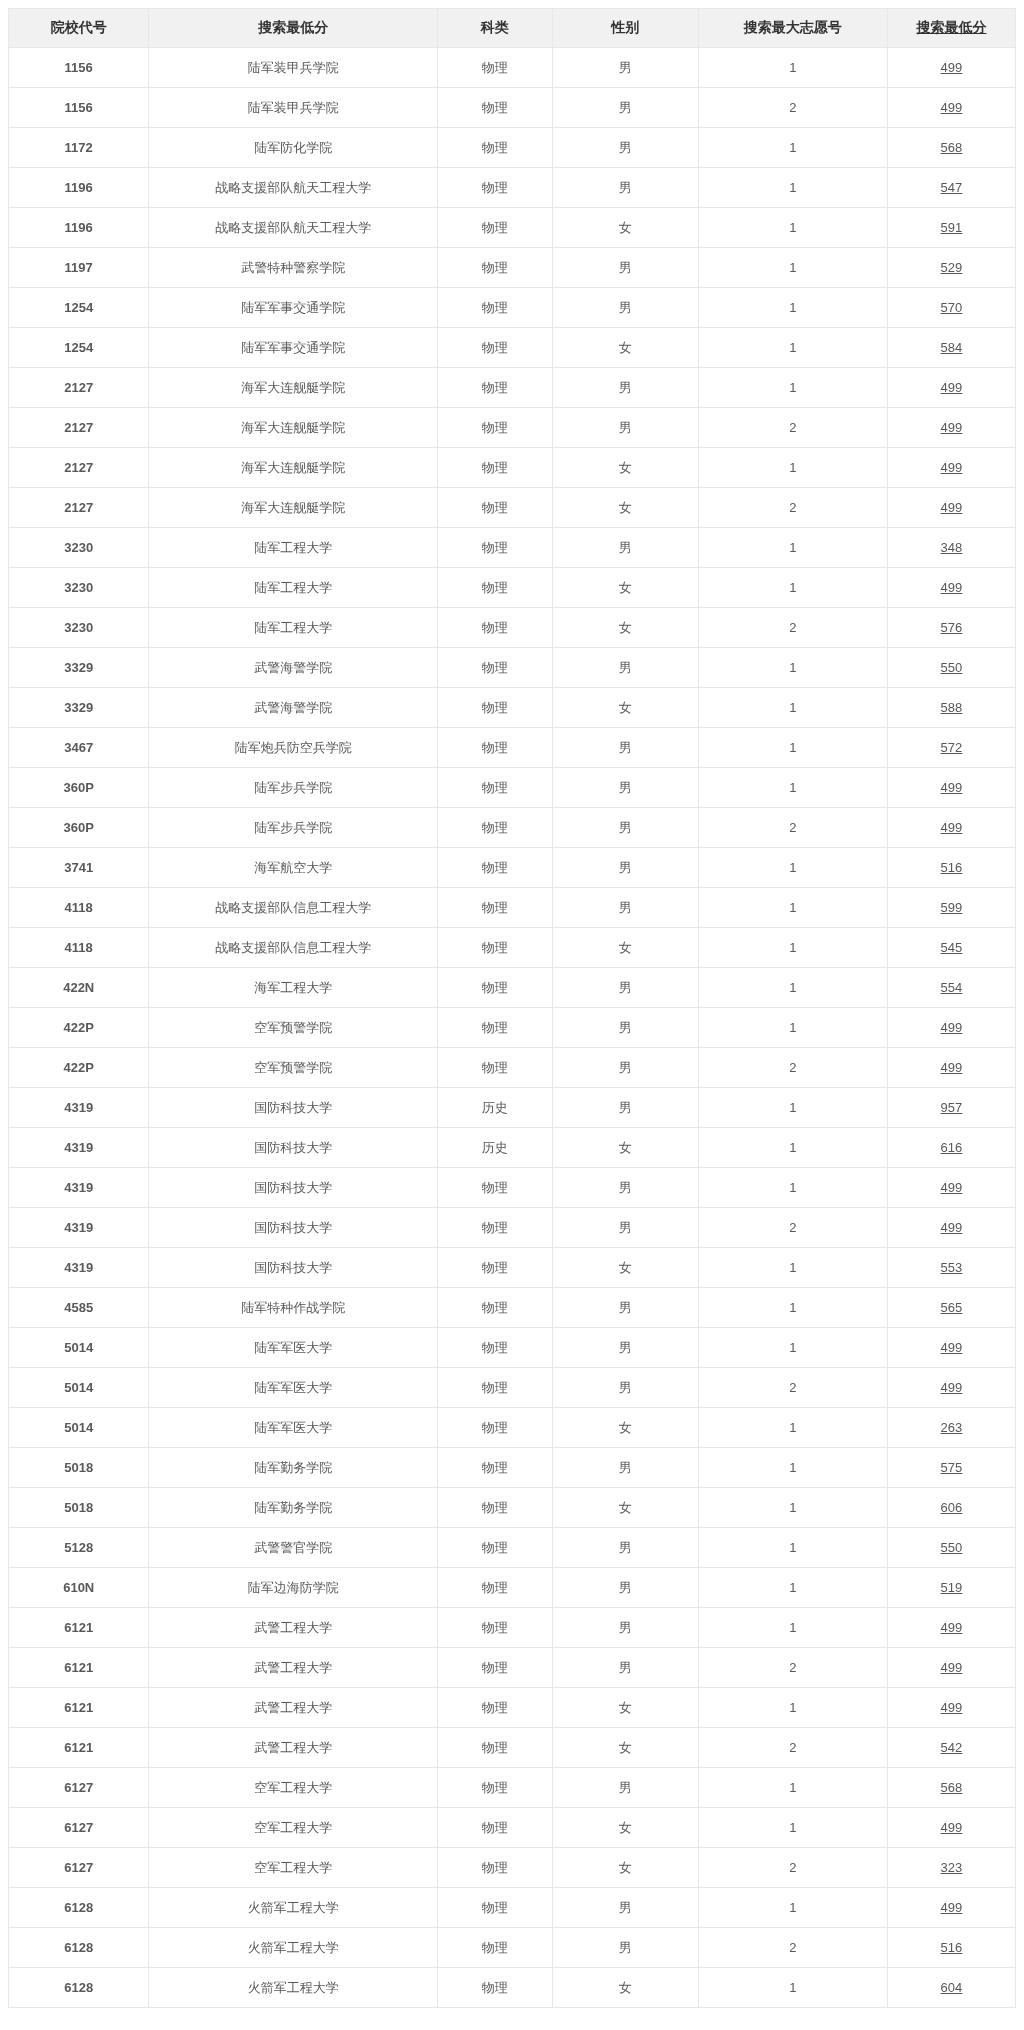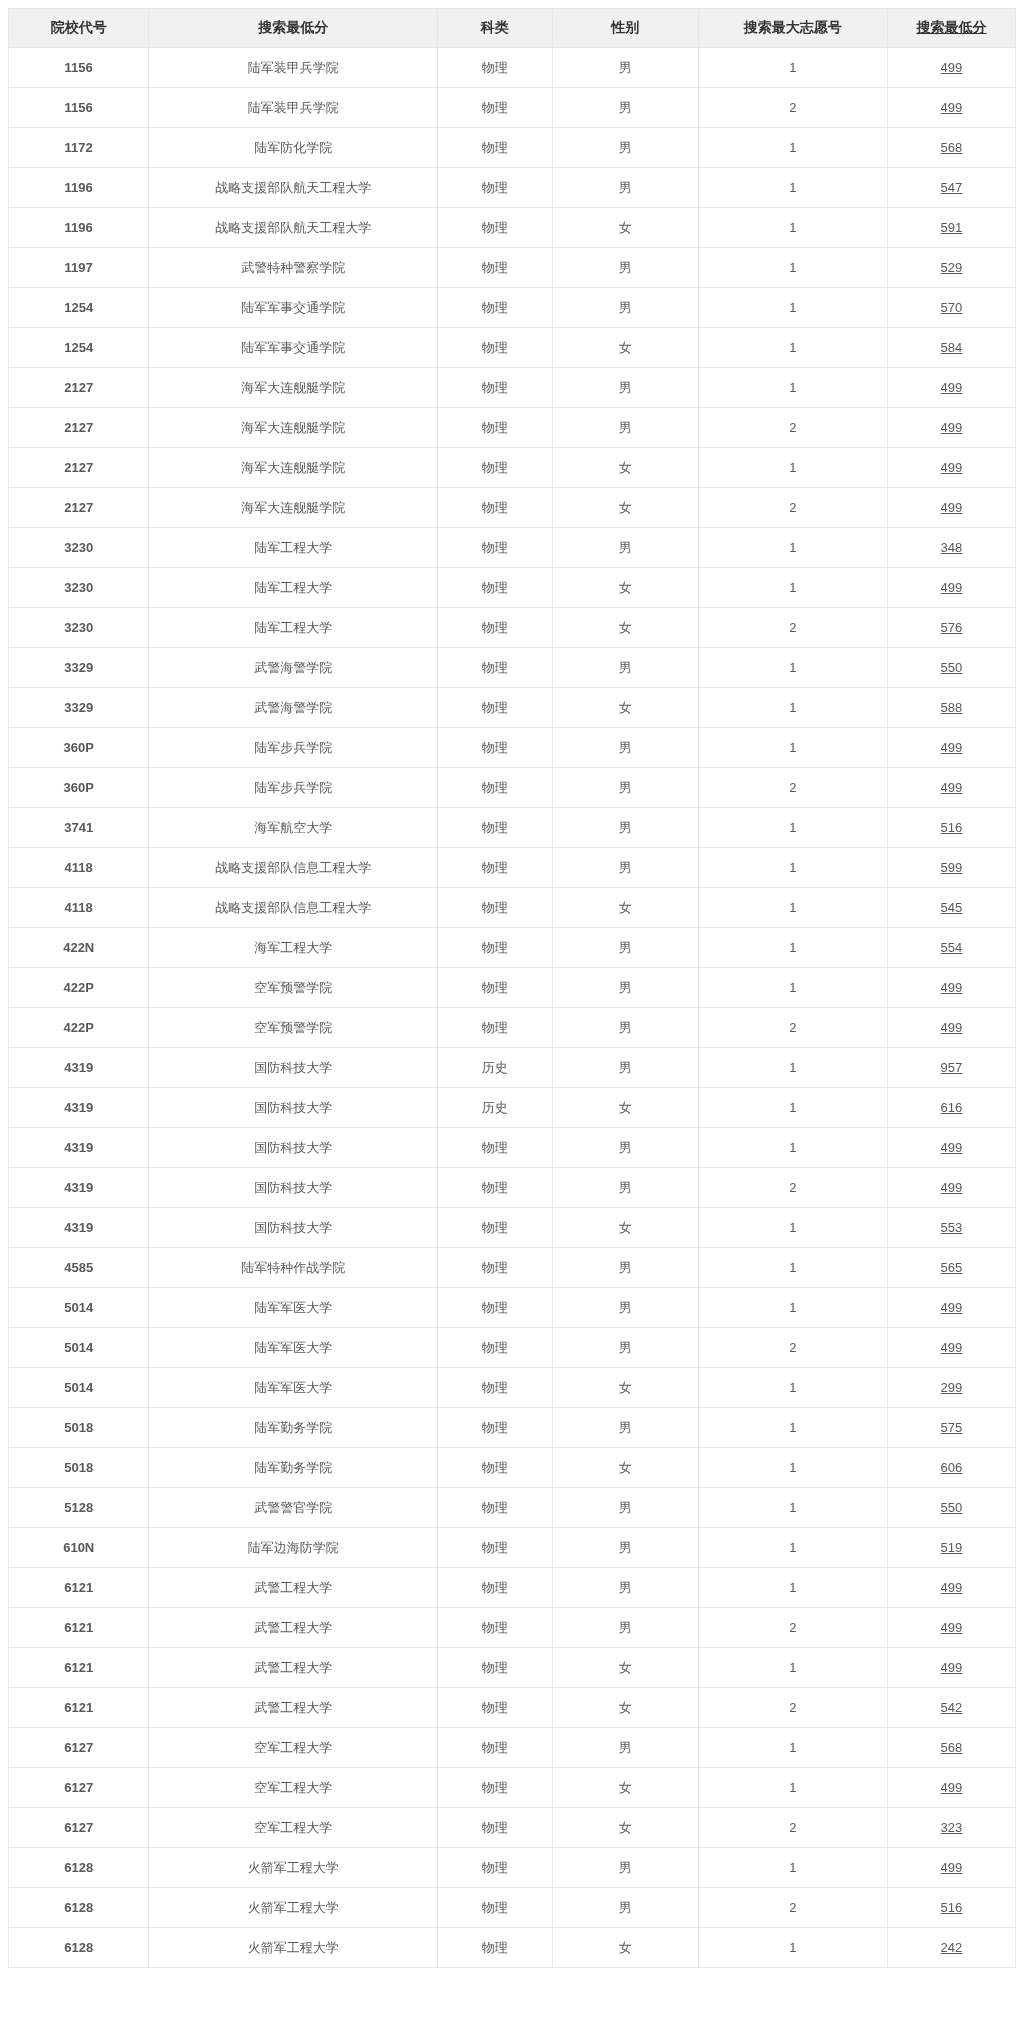--- a/index.html
+++ b/index.html
@@ -204,20 +204,28 @@
         </tr>
         <tr>
           <td class="col-0">3329</td>
           <td class="col-1">武警海警学院</td>
           <td class="col-2">物理</td>
           <td class="col-3">女</td>
           <td class="col-4">1</td>
           <td class="col-5">588</td>
         </tr>
         <tr>
+          <td class="col-0">3467</td>
+          <td class="col-1">陆军炮兵防空兵学院</td>
+          <td class="col-2">物理</td>
+          <td class="col-3">男</td>
+          <td class="col-4">1</td>
+          <td class="col-5">572</td>
+        </tr>
+        <tr>
           <td class="col-0">360P</td>
           <td class="col-1">陆军步兵学院</td>
           <td class="col-2">物理</td>
           <td class="col-3">男</td>
           <td class="col-4">1</td>
           <td class="col-5">499</td>
         </tr>
         <tr>
           <td class="col-0">360P</td>
           <td class="col-1">陆军步兵学院</td>
@@ -337,21 +345,21 @@
           <td class="col-3">男</td>
           <td class="col-4">2</td>
           <td class="col-5">499</td>
         </tr>
         <tr>
           <td class="col-0">5014</td>
           <td class="col-1">陆军军医大学</td>
           <td class="col-2">物理</td>
           <td class="col-3">女</td>
           <td class="col-4">1</td>
-          <td class="col-5">299</td>
+          <td class="col-5">263</td>
         </tr>
         <tr>
           <td class="col-0">5018</td>
           <td class="col-1">陆军勤务学院</td>
           <td class="col-2">物理</td>
           <td class="col-3">男</td>
           <td class="col-4">1</td>
           <td class="col-5">575</td>
         </tr>
         <tr>
@@ -449,17 +457,17 @@
           <td class="col-3">男</td>
           <td class="col-4">2</td>
           <td class="col-5">516</td>
         </tr>
         <tr>
           <td class="col-0">6128</td>
           <td class="col-1">火箭军工程大学</td>
           <td class="col-2">物理</td>
           <td class="col-3">女</td>
           <td class="col-4">1</td>
-          <td class="col-5">242</td>
+          <td class="col-5">604</td>
         </tr>
       </tbody>
   </table>
 </div>
 
 </body></html>

